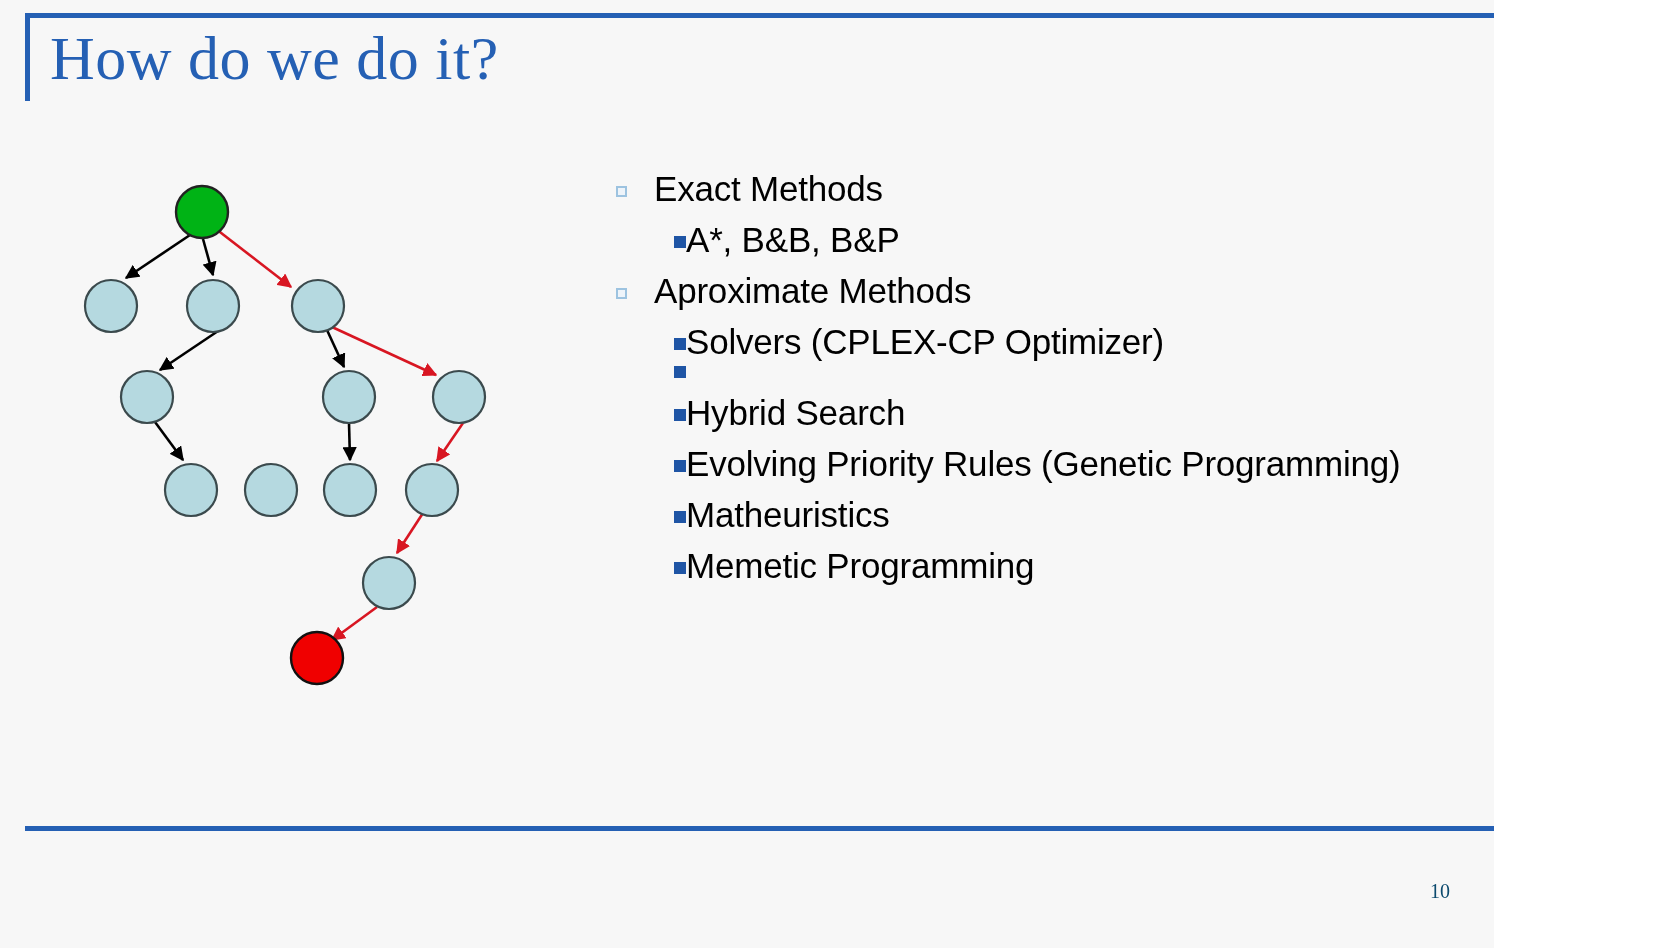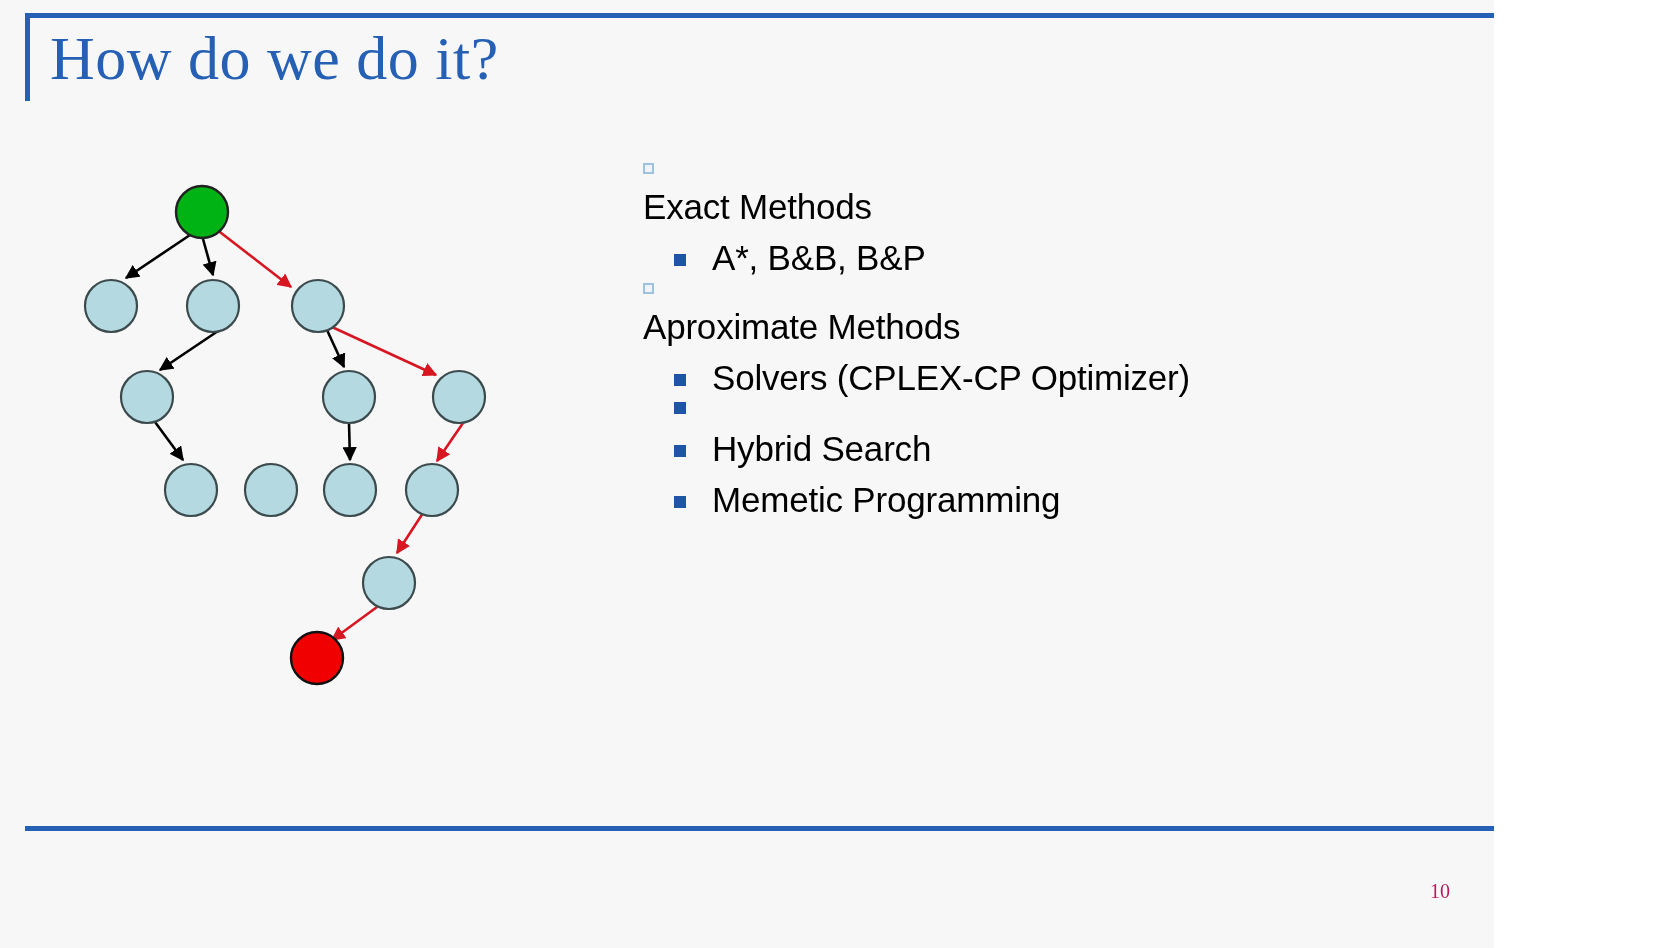--- a/index.html
+++ b/index.html
@@ -57,21 +57,21 @@
     white-space: nowrap;
   }
 
   
   .page-number {
     position: absolute;
     right: 44px;
     top: 880px;
     font-family: "Liberation Serif", serif;
     font-size: 20px;
-    color: #be185d;
+    color: #0c4a6e;
   }
 
   
   .tree-figure {
     position: absolute;
     left: 40px;
     top: 160px;
     width: 520px;
     height: 560px;
   }
@@ -85,21 +85,20 @@
     width: 1030px;
   }
   .bullet-row {
     display: flex;
     align-items: baseline;
     color: #000000;
   }
   .bullet-row.level-1 {
     padding-left: 0px;
     margin-bottom: 2px;
-    flex-direction: column;
   }
   .bullet-row.level-2 {
     padding-left: 58px;
     margin-bottom: 2px;
   }
   .bullet-marker {
     flex: 0 0 auto;
     position: relative;
     top: -4px;
   }
@@ -122,21 +121,20 @@
   }
   .level-1 .bullet-text {
     font-size: 35px;
     line-height: 49px;
     margin-left: 27px;
     letter-spacing: -0.2px;
   }
   .level-2 .bullet-text {
     font-size: 35px;
     line-height: 49px;
-    margin-left: 26px;
     letter-spacing: -0.2px;
   }
 </style>
 </head>
 <body>
 
 <div class="slide">
 
   <div class="header-rule"></div>
   <div class="header-tick"></div>
@@ -214,22 +212,30 @@
     <div class="bullet-row level-2">
       <span class="bullet-marker"><span class="marker-solid"></span></span>
     </div>
 
     <div class="bullet-row level-2">
       <span class="bullet-marker"><span class="marker-solid"></span></span>
       <span class="bullet-text">Hybrid Search</span>
     </div>
 
 
-
-
+    <div class="bullet-row level-2">
+      <span class="bullet-marker"><span class="marker-solid"></span></span>
+      <span class="bullet-text">Evolving Priority Rules (Genetic Programming)</span>
+    </div>
+
+
+    <div class="bullet-row level-2">
+      <span class="bullet-marker"><span class="marker-solid"></span></span>
+      <span class="bullet-text">Matheuristics</span>
+    </div>
 
     <div class="bullet-row level-2">
       <span class="bullet-marker"><span class="marker-solid"></span></span>
       <span class="bullet-text">Memetic Programming</span>
     </div>
 
   </div>
 
   <div class="footer-rule"></div>
 

